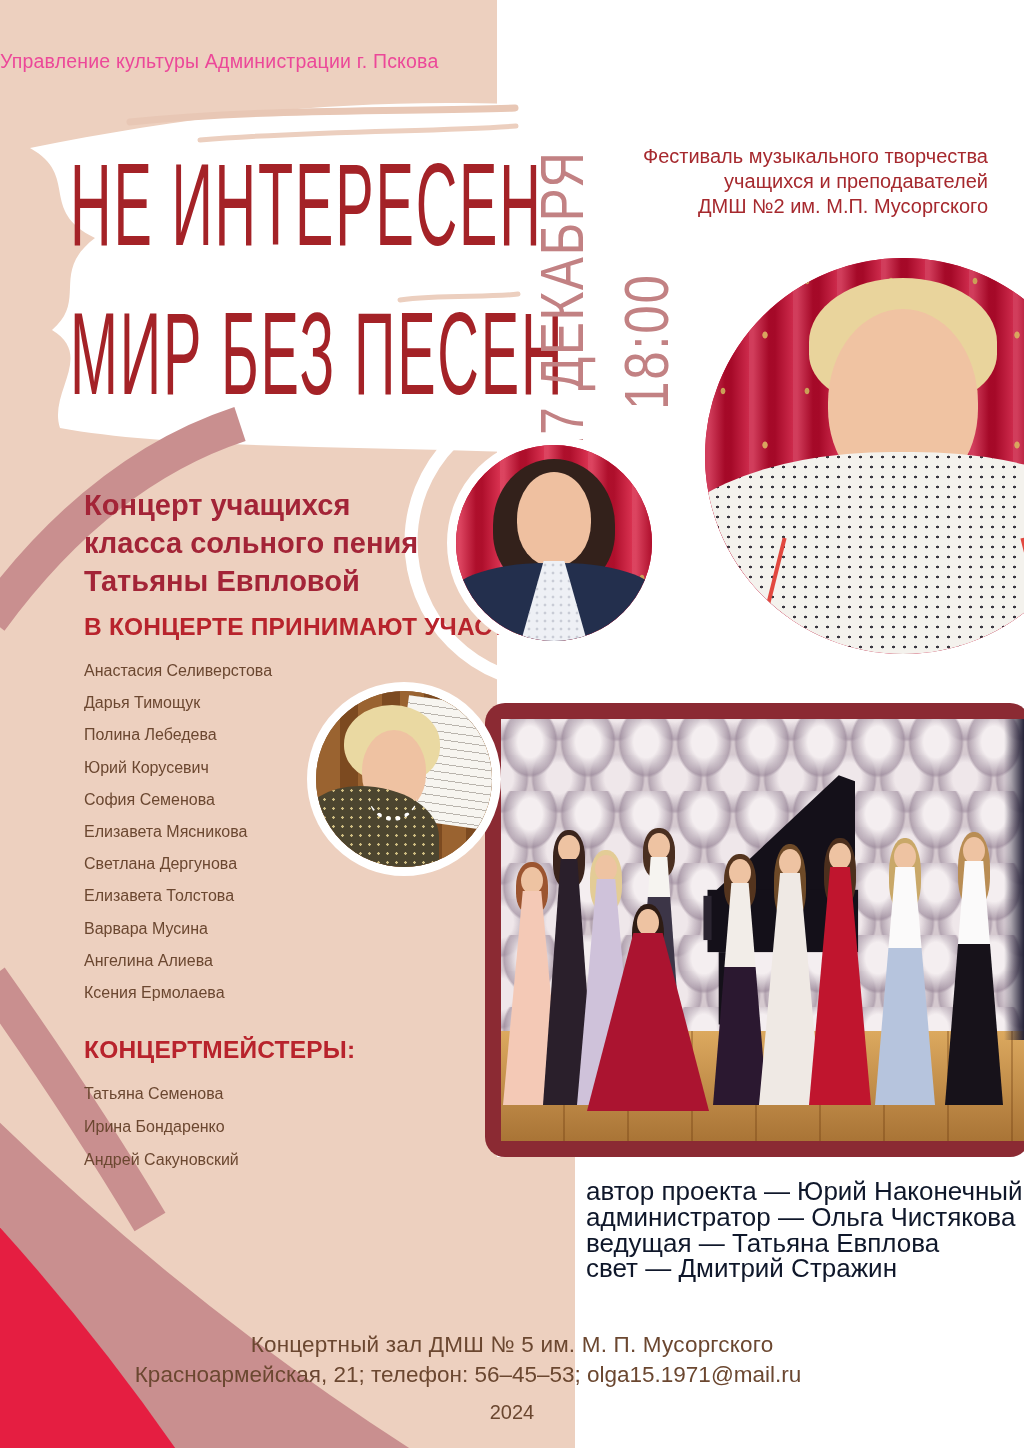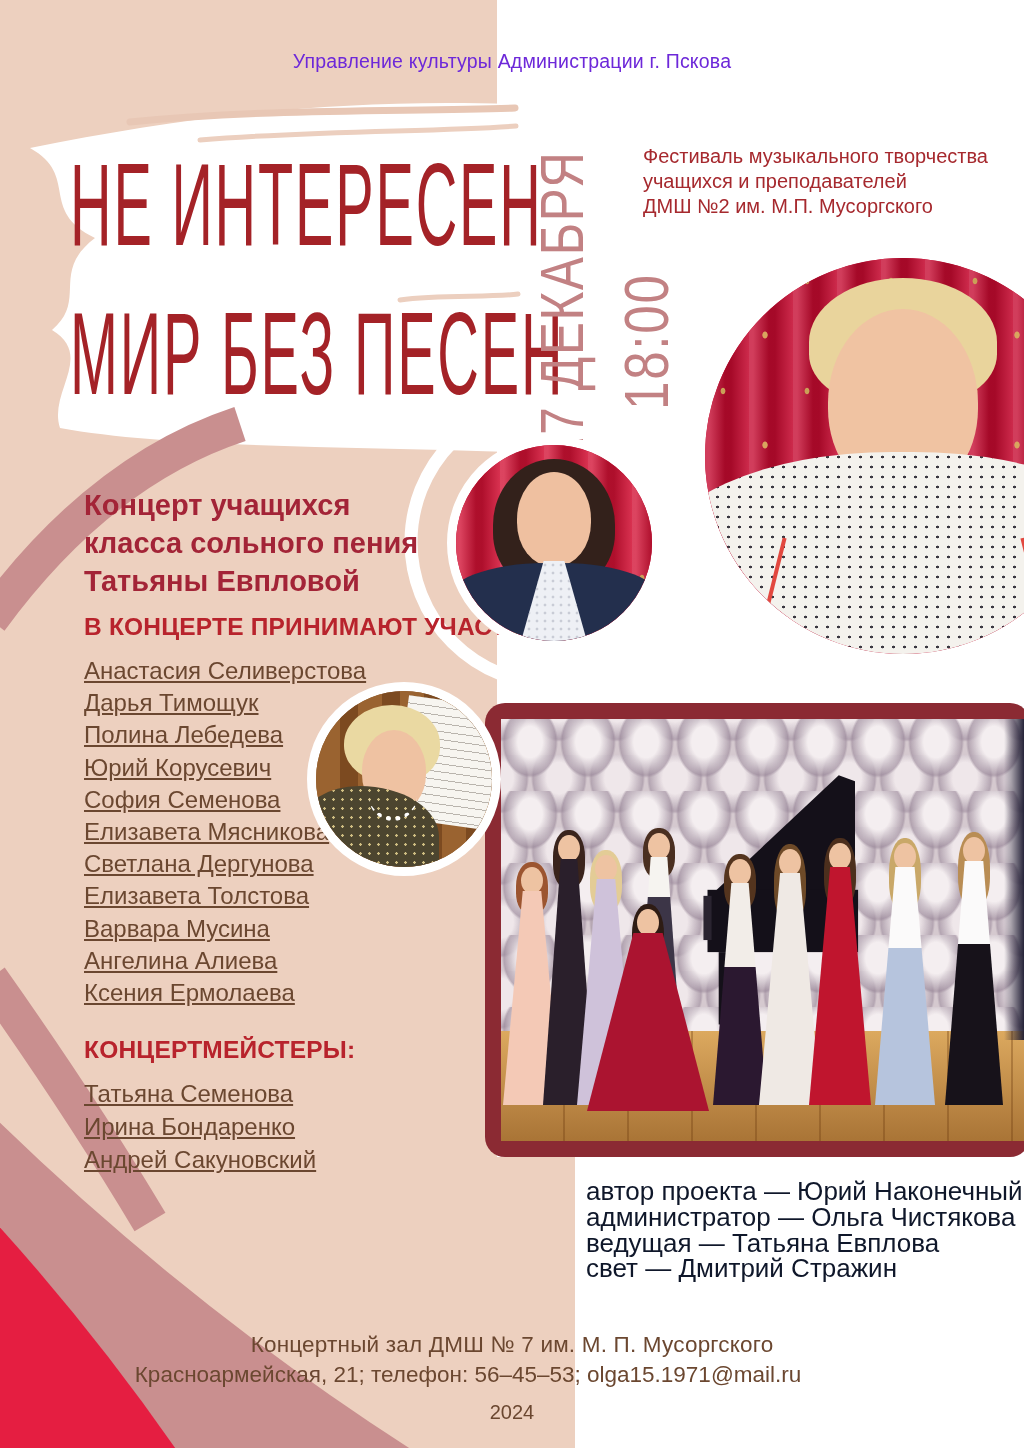--- a/index.html
+++ b/index.html
@@ -6,38 +6,38 @@
   body{width:1024px;height:1448px;position:relative;overflow:hidden;background:#ffffff;
        font-family:"Liberation Sans",sans-serif;}
   .abs{position:absolute;}
 
   
   .beige-col{left:0;top:0;width:497px;height:1448px;background:#edd0bf;}
   .beige-ext{left:0;top:1157px;width:575px;height:291px;background:#edd0bf;}
   svg.decor{left:0;top:0;width:1024px;height:1448px;pointer-events:none;}
 
   
-  .top-note{left:0;top:50px;width:1024px;text-align:center;font-size:19.5px;color:#6d28d9;letter-spacing:.2px;}
+  .top-note{left:0;top:50px;width:1024px;text-align:left;font-size:19.5px;color:#ec4899;letter-spacing:.2px;}
 
   
   .title-block{left:70px;top:130px;transform:scale(.60,1.22);transform-origin:0 0;
     color:#a42227;font-size:96px;line-height:122px;letter-spacing:3px;white-space:nowrap;font-weight:400;}
 
   .vtext{transform-origin:0 0;color:#c28183;white-space:nowrap;font-weight:400;}
   .v-date{left:527px;top:464px;font-size:56px;transform:rotate(-90deg) scale(.88,1.08);letter-spacing:2px;}
   .v-time{left:610px;top:410px;font-size:58px;transform:rotate(-90deg) scale(.88,1.08);letter-spacing:2px;}
 
-  .festival{right:36px;top:144px;text-align:left;color:#a6292e;font-size:20px;line-height:25px;}
+  .festival{right:36px;top:144px;text-align:right;color:#a6292e;font-size:20px;line-height:25px;}
 
   .concert{left:84px;top:486px;color:#a32437;font-size:29px;font-weight:700;line-height:38px;}
 
   .h-red{left:84px;color:#b8232c;font-size:24.5px;font-weight:700;letter-spacing:.2px;}
   .h-part{top:613px;}
   .h-acc{top:1036px;}
-  .names{left:84px;color:#6b4730;font-size:24px;line-height:32.2px;text-decoration:underline;}
+  .names{left:84px;color:#6b4730;font-size:16px;line-height:32.2px;}
   .names-1{top:655px;}
   .names-2{top:1077px;line-height:33px;}
 
   .credits{left:586px;top:1179px;color:#0f172a;font-size:26px;line-height:25.8px;}
 
   .venue1{left:0;top:1332px;width:1024px;text-align:center;color:#6b4730;font-size:22.5px;font-weight:400;letter-spacing:.2px;}
   .venue2{left:0;top:1362px;width:936px;text-align:center;color:#6b4730;font-size:22.5px;}
   .year{left:0;top:1401px;width:1024px;text-align:center;color:#6b4730;font-size:20px;}
 
   
@@ -248,15 +248,15 @@
   </div>
 </div>
 
 <div class="abs credits">
     <div>автор проекта — Юрий Наконечный</div>
     <div>администратор — Ольга Чистякова</div>
     <div>ведущая — Татьяна Евплова</div>
     <div>свет — Дмитрий Стражин</div>
   </div>
 
-<div class="abs venue1">Концертный зал ДМШ № 7 им. М. П. Мусоргского</div>
+<div class="abs venue1">Концертный зал ДМШ № 5 им. М. П. Мусоргского</div>
 <div class="abs venue2">Красноармейская, 21; телефон: 56–45–53; olga15.1971@mail.ru</div>
 <div class="abs year">2024</div>
 
 </body></html>

